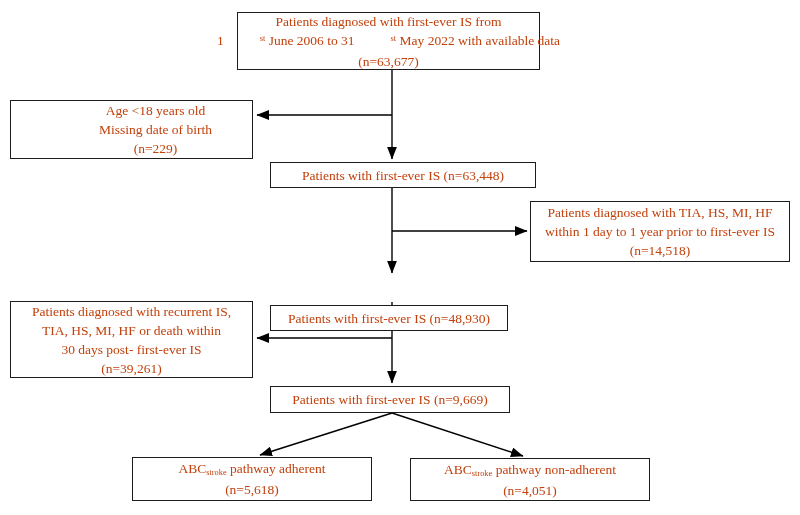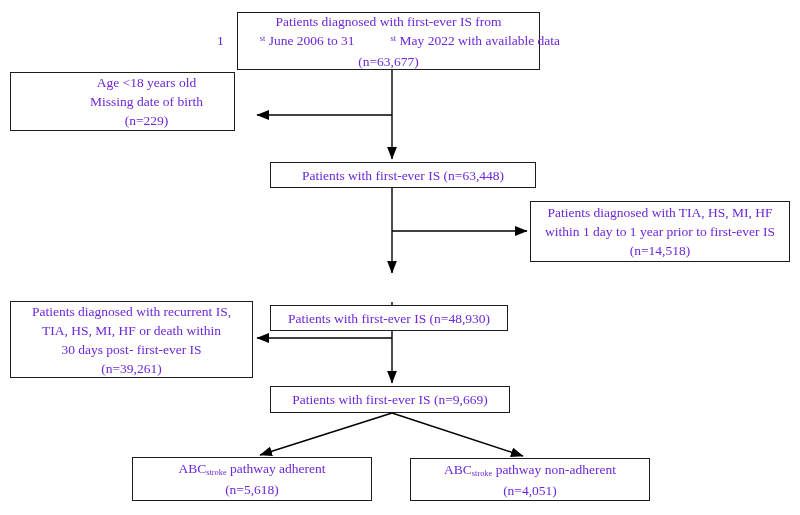--- a/index.html
+++ b/index.html
@@ -6,21 +6,21 @@
     margin: 0;
     padding: 0;
     background: #ffffff;
   }
   .canvas {
     position: relative;
     width: 800px;
     height: 515px;
     background: #ffffff;
     font-family: "Liberation Serif", "DejaVu Serif", serif;
-    color: #6d28d9;
+    color: #c2410c;
     overflow: hidden;
   }
   .arrow-layer {
     position: absolute;
     left: 0; top: 0;
     width: 800px; height: 515px;
   }
   .box {
     position: absolute;
     border: 1.5px solid #1c1c1c;
@@ -43,21 +43,21 @@
     margin-left: 36px;
   }
   sub.sb {
     font-size: 0.62em;
     vertical-align: baseline;
     position: relative;
     top: 0.25em;
   }
   
   .b-initial      { left: 237px; top: 12px;  width: 303px; height: 58px; }
-  .b-excl-age     { left: 10px;  top: 72px;  width: 225px; height: 59px; padding-left: 48px; }
+  .b-excl-age     { left: 10px;  top: 100px;  width: 243px; height: 59px; padding-left: 48px; }
   .b-is63448      { left: 270px; top: 162px; width: 266px; height: 26px; }
   .b-excl-prior   { left: 530px; top: 201px; width: 260px; height: 61px; }
   .b-is48930      { left: 270px; top: 276px; width: 238px; height: 26px; margin-top: 29px; }
   .b-excl-recur   { left: 10px;  top: 301px; width: 243px; height: 77px; }
   .b-is9669       { left: 270px; top: 386px; width: 240px; height: 27px; }
   .b-adherent     { left: 132px; top: 457px; width: 240px; height: 44px; }
   .b-nonadherent  { left: 410px; top: 458px; width: 240px; height: 43px; }
 </style>
 </head>
 <body>

